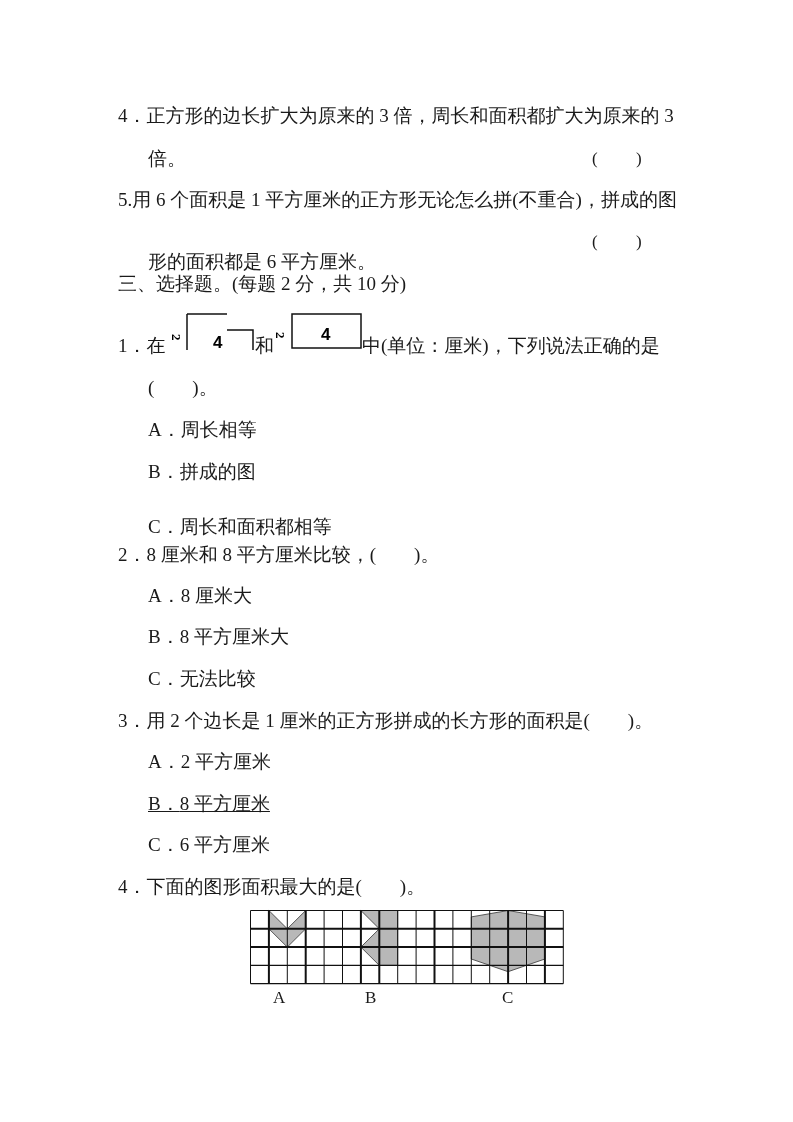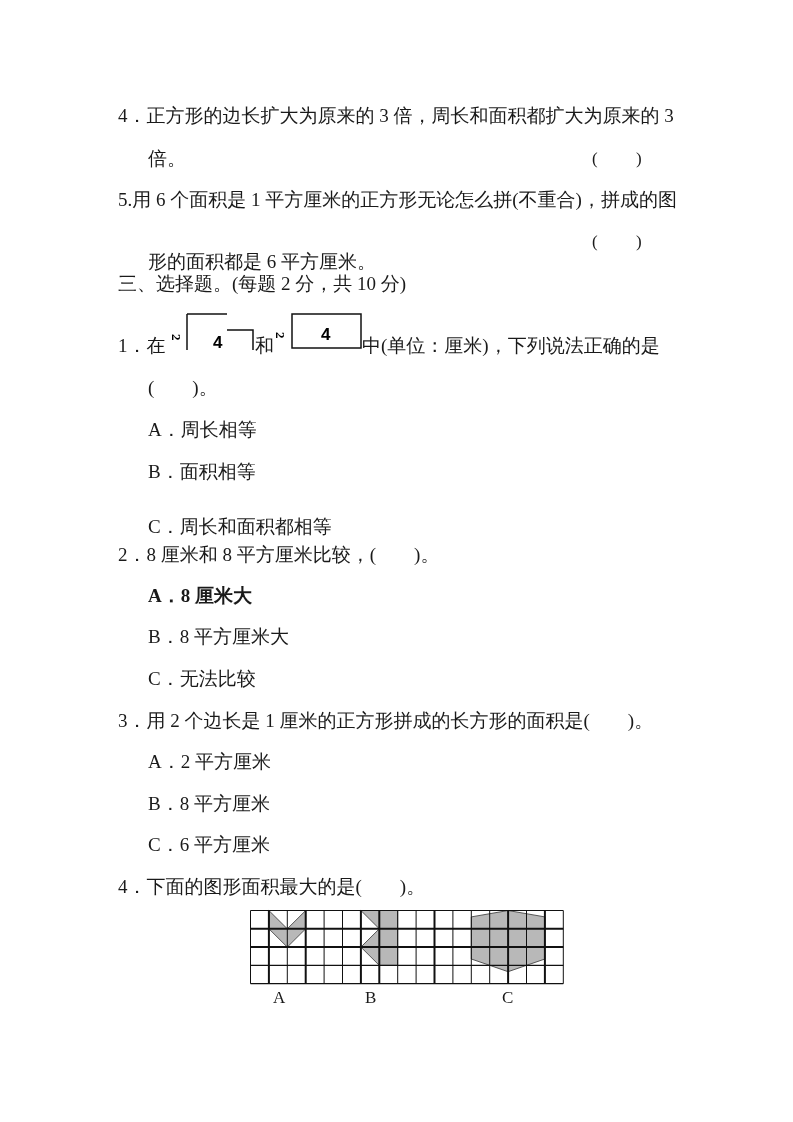--- a/index.html
+++ b/index.html
@@ -52,46 +52,46 @@
   <text x="49" y="30" font-size="17" font-family="Liberation Sans, sans-serif" font-weight="bold">4</text>
 </svg>
 <span class="line" style="left:362px; top:336px;">中(单位：厘米)，下列说法正确的是</span>
 
 <div class="line" style="left:148px; top:378px;">(　　)。</div>
 
 <div class="line" style="left:148px; top:420px;">
   <span>A．</span><span>周长相等</span>
 </div>
 <div class="line" style="left:148px; top:462px;">
-  <span>B．</span><span>面积相等</span>
+  <span>B．</span><span>拼成的图</span>
 </div>
 <div class="line" style="left:148px; top:517px;">
   <span>C．</span><span>周长和面积都相等</span>
 </div>
 
 <div class="line" style="left:118px; top:545px;">
   <span>2．</span><span>8 厘米和 8 平方厘米比较，(　　)。</span>
 </div>
-<div class="line" style="left:148px; top:586px;font-weight:bold;">
+<div class="line" style="left:148px; top:586px;">
   <span>A．</span><span>8 厘米大</span>
 </div>
 <div class="line" style="left:148px; top:627px;">
   <span>B．</span><span>8 平方厘米大</span>
 </div>
 <div class="line" style="left:148px; top:669px;">
   <span>C．</span><span>无法比较</span>
 </div>
 
 <div class="line" style="left:118px; top:711px;">
   <span>3．</span><span>用 2 个边长是 1 厘米的正方形拼成的长方形的面积是(　　)。</span>
 </div>
 <div class="line" style="left:148px; top:752px;">
   <span>A．</span><span>2 平方厘米</span>
 </div>
-<div class="line" style="left:148px; top:794px;">
+<div class="line" style="left:148px; top:794px;text-decoration:underline;">
   <span>B．</span><span>8 平方厘米</span>
 </div>
 <div class="line" style="left:148px; top:835px;">
   <span>C．</span><span>6 平方厘米</span>
 </div>
 
 <div class="line" style="left:118px; top:877px;">
   <span>4．</span><span>下面的图形面积最大的是(　　)。</span>
 </div>
 

